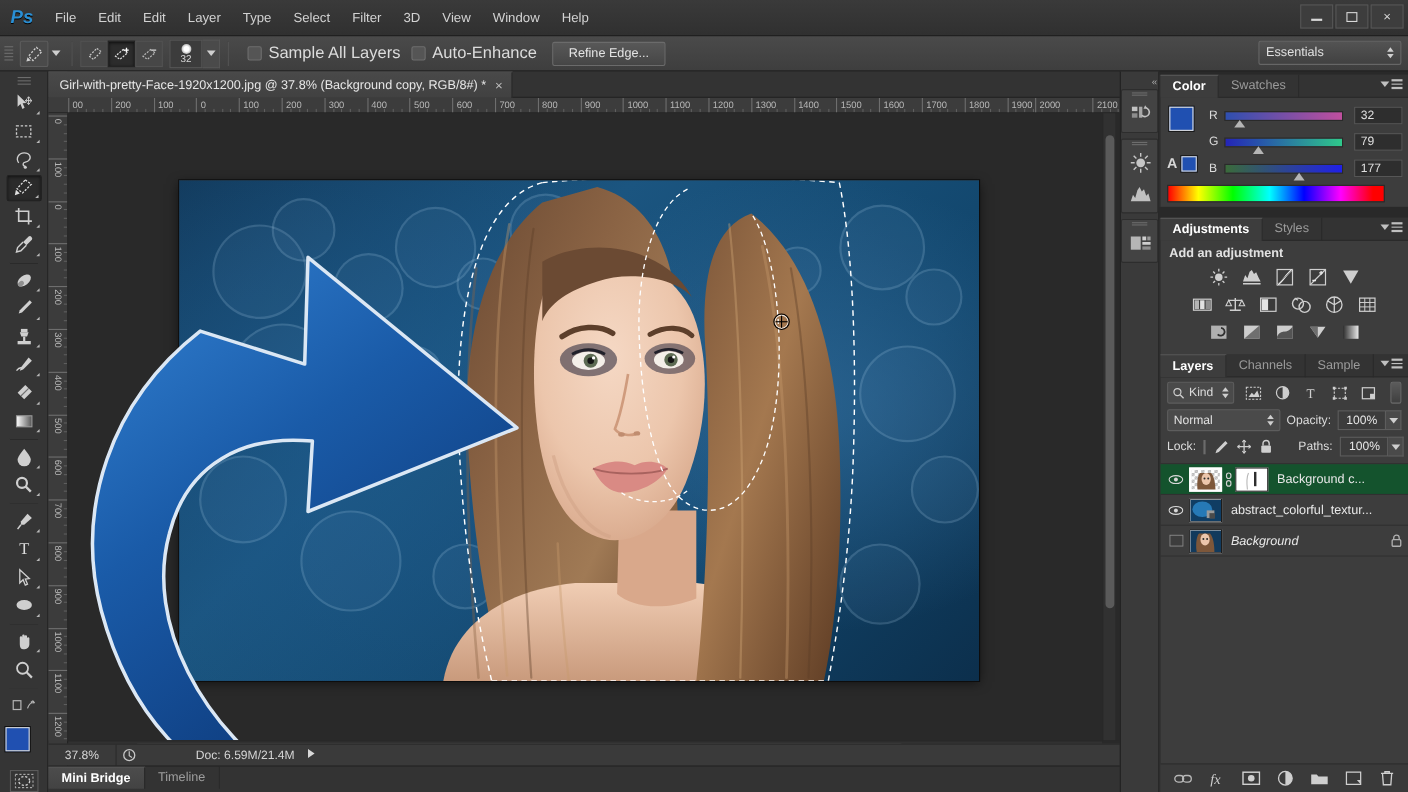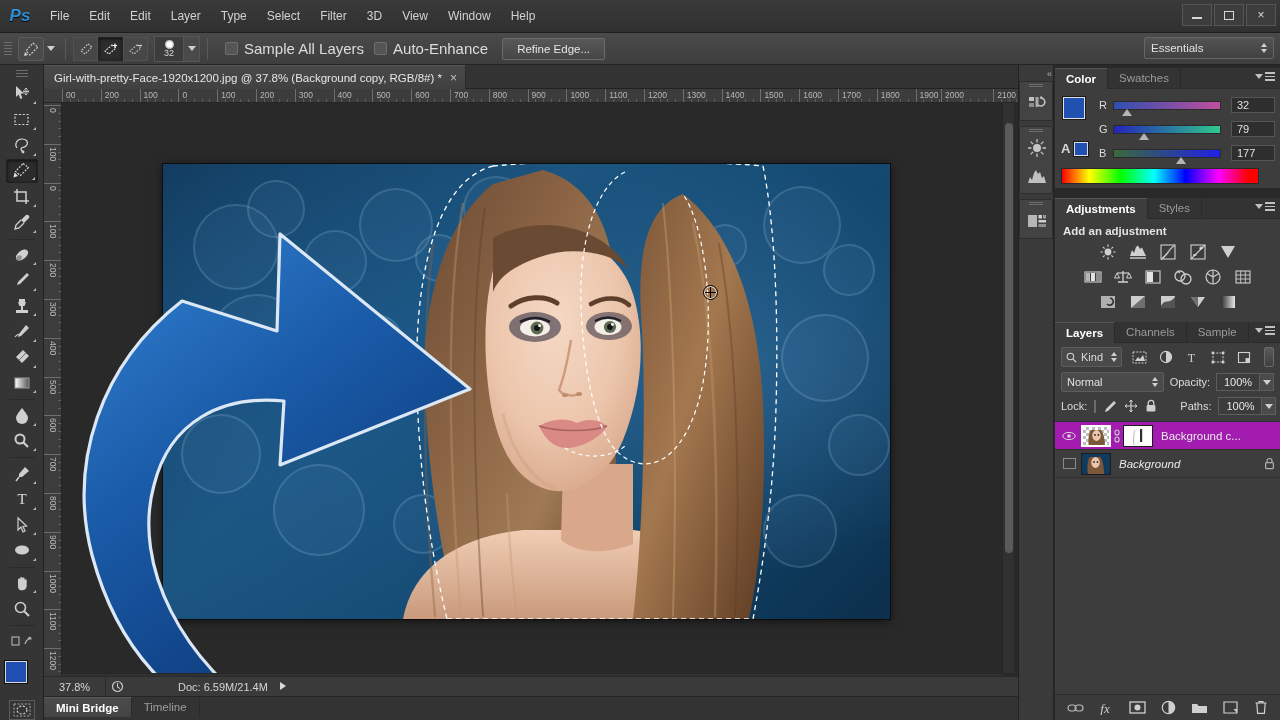--- a/index.html
+++ b/index.html
@@ -314,21 +314,21 @@
   .op-val { width: 44px; height: 18px; background: #3c3c3c; border:1px solid #5d5d5d;
     font-size: 11px; color:#e6e6e6; text-align:center; line-height: 17px; }
   .op-dd { width: 14px; height: 18px; background:#4a4a4a; border:1px solid #5d5d5d;
     border-left:none; display:flex; align-items:center; justify-content:center; }
   .lp-lock { display:flex; align-items:center; gap: 7px; margin-bottom: 6px; }
   .lock-icon { width: 16px; height: 16px; display:flex; align-items:center;
     justify-content:center; }
   .layer-list { border-top: 1px solid #303030; }
   .layer-row { height: 28px; display: flex; align-items: center;
     border-bottom: 1px solid #303030; padding-left: 2px; }
-  .layer-row.selected { background: #a21caf; }
+  .layer-row.selected { background: #14532d; }
   .eye-cell { width: 24px; display:flex; align-items:center; justify-content:center; }
   .lthumb { width: 30px; height: 22px; border: 1px solid #1c1c1c; overflow:hidden;
     position: relative; background: #fff; }
   .lthumb.selected-thumb { border: 2px solid #fff; }
   .link-cell { width: 12px; display:flex; align-items:center; justify-content:center; }
   .mask-thumb { width: 30px; height: 22px; border:1px solid #1c1c1c; background:#fff;
     position: relative; overflow:hidden; }
   .lname { font-size: 11.5px; color: #e8e8e8; margin-left: 8px; flex: 1;
     white-space: nowrap; overflow: hidden; }
   .lname.italic { font-style: italic; }
@@ -1433,20 +1433,37 @@
       <div class="mask-thumb">
         <svg width="28" height="20" viewBox="0 0 28 20" style="position:absolute;left:0;top:0">
           <rect x="0" y="0" width="28" height="20" fill="#ffffff"></rect>
           <path d="M11 4 C9.6 7 9.4 14 10 19" stroke="#b8b8b8" stroke-width="1" fill="none"></path>
           <rect x="16" y="3" width="2.2" height="13" fill="#2e2e2e"></rect>
         </svg>
       </div>
       <div class="lname">Background c...</div>
     </div>
 
+    <div class="layer-row">
+      <div class="eye-cell">
+        <svg width="14" height="10" viewBox="0 0 14 10">
+              <ellipse cx="7" cy="5" rx="6.2" ry="3.6" fill="none" stroke="#d8d8d8" stroke-width="1"></ellipse>
+              <circle cx="7" cy="5" r="1.8" fill="#d8d8d8"></circle>
+            </svg>
+      </div>
+      <div class="lthumb">
+        <svg width="28" height="20" viewBox="0 0 28 20" style="position:absolute;left:0;top:0">
+          <rect width="28" height="20" fill="#103d63"></rect>
+          <ellipse cx="11" cy="9" rx="9" ry="7" fill="#2a84c4" opacity=".85"></ellipse>
+          <rect x="15" y="10" width="7" height="7" fill="#9a9a9a"></rect>
+          <rect x="17.5" y="12.5" width="5" height="5" fill="#4a4a4a"></rect>
+        </svg>
+      </div>
+      <div class="lname">abstract_colorful_textur...</div>
+    </div>
 
     <div class="layer-row">
       <div class="eye-cell">
         <svg width="13" height="11" viewBox="0 0 13 11">
               <rect x="0.5" y="0.5" width="12" height="10" fill="none" stroke="#8a8a8a" stroke-width="1"></rect>
             </svg>
       </div>
       <div class="lthumb">
         <svg width="28" height="20" viewBox="0 0 28 20" style="position:absolute;left:0;top:0">
           <rect width="28" height="20" fill="#123a5c"></rect>

